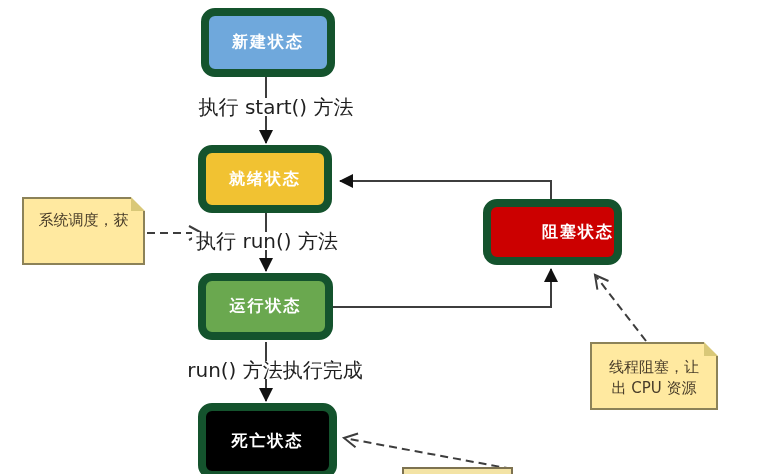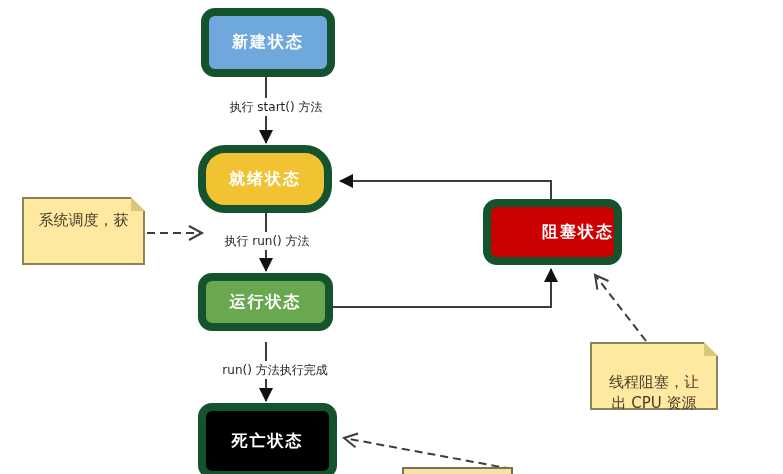--- a/index.html
+++ b/index.html
@@ -10,38 +10,38 @@
   .wires{position:absolute;left:0;top:0;z-index:1;}
   .state-node{
     position:absolute;box-sizing:border-box;z-index:2;
     border:8px solid #14532d;border-radius:14px;
     display:flex;align-items:center;justify-content:center;
     color:#ffffff;font-size:16px;font-weight:bold;letter-spacing:2px;
   }
   .edge-label{
     position:absolute;z-index:2;transform:translateX(-50%);
     background:#ffffff;padding:0 4px;white-space:nowrap;
-    color:#1f1f1f;font-size:12px;line-height:18px;
+    color:#1f1f1f;font-size:20px;line-height:18px;
   }
   .note{
     position:absolute;box-sizing:border-box;z-index:2;
     background:#ffe9a0;border:2px solid #8c8258;
     color:#473b28;font-size:15px;line-height:21px;text-align:center;
   }
   .note .fold{
     position:absolute;top:-2px;right:-2px;width:0;height:0;
     border-top:14px solid #ffffff;border-left:14px solid #d9c878;
   }
   .note .note-text{display:block;}
   .note-schedule{left:22px;top:197px;width:123px;height:68px;padding-top:11px;}
-  .note-block{left:590px;top:342px;width:128px;height:68px;padding-top:28px;}
+  .note-block{left:590px;top:342px;width:128px;height:68px;padding-top:13px;}
   .note-cut{left:402px;top:467px;width:111px;height:22px;background:#f3e3a5;border-color:#7d7250;}
   .node-new{left:201px;top:8px;width:134px;height:69px;}
-  .node-ready{left:198px;top:145px;width:134px;height:68px;border-radius:27px;}
-  .node-running{left:198px;top:273px;width:135px;height:58px;}
+  .node-ready{left:198px;top:145px;width:134px;height:68px;}
+  .node-running{left:198px;top:273px;width:135px;height:67px;}
   .node-dead{left:198px;top:403px;width:139px;height:76px;}
   .node-blocked{left:483px;top:199px;width:139px;height:66px;}
   .label-start{left:276px;top:98px;}
   .label-run{left:267px;top:232px;}
   .label-done{left:275px;top:361px;text-align:right;}
 </style>
 </head>
 <body>
 
 <div class="stage">

